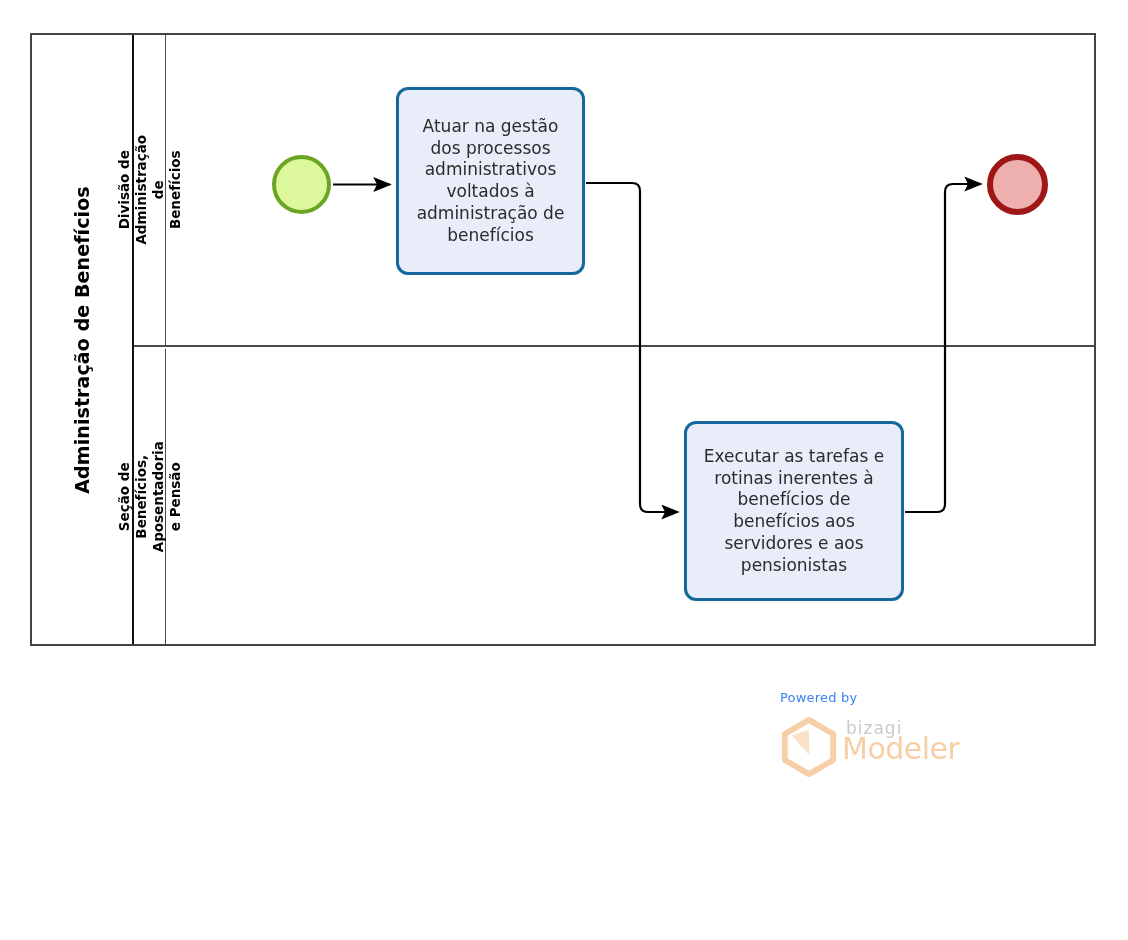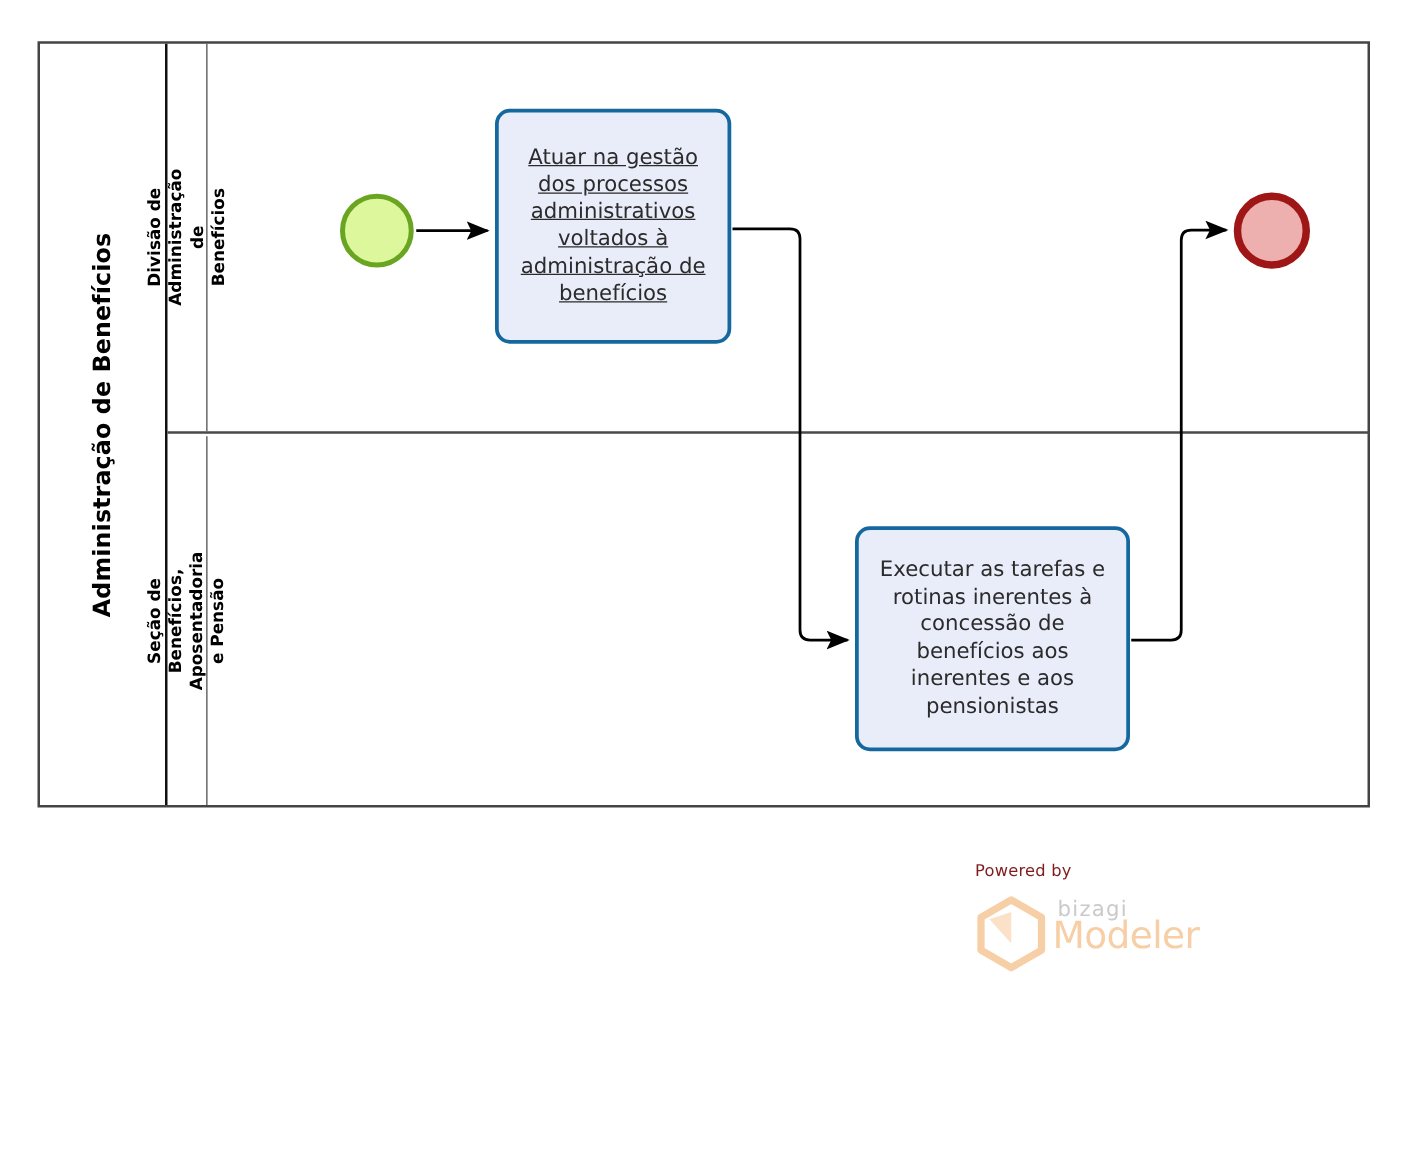--- a/index.html
+++ b/index.html
@@ -126,21 +126,21 @@
     border-radius: 12px;
     display: flex;
     align-items: center;
     justify-content: center;
     text-align: center;
     color: #2b2b2b;
     font-size: 17px;
     line-height: 1.28;
     padding: 6px 8px;
   }
-  .task-1 { left: 396px; top: 87px;  width: 189px; height: 188px; text-decoration: underline; }
+  .task-1 { left: 396px; top: 87px;  width: 189px; height: 188px; }
   .task-2 { left: 684px; top: 421px; width: 220px; height: 180px; }
 
   
   #flows {
     position: absolute;
     left: 0;
     top: 0;
     width: 1128px;
     height: 940px;
     pointer-events: none;
@@ -152,21 +152,21 @@
     left: 778px;
     top: 690px;
     width: 250px;
     height: 100px;
   }
   .wm-powered {
     position: absolute;
     left: 2px;
     top: 0px;
     font-size: 13px;
-    color: #7f1d1d;
+    color: #3b82f6;
     letter-spacing: 0.2px;
     text-align: center;
   }
   .wm-logo {
     position: absolute;
     left: 0px;
     top: 26px;
     width: 62px;
     height: 62px;
   }
@@ -231,21 +231,21 @@
   </svg>
 
   <div class="event event-start"></div>
   <div class="event event-end"></div>
 
   <div class="task task-1">
     <span>Atuar na gestão dos processos administrativos voltados à administração de benefícios</span>
   </div>
 
   <div class="task task-2">
-    <span>Executar as tarefas e rotinas inerentes à concessão de benefícios aos inerentes e aos pensionistas</span>
+    <span>Executar as tarefas e rotinas inerentes à benefícios de benefícios aos servidores e aos pensionistas</span>
   </div>
 
   <div class="watermark">
     <div class="wm-powered">Powered by</div>
 
     <svg class="wm-logo" viewBox="0 0 64 64" xmlns="http://www.w3.org/2000/svg">
       <polygon points="32,4 57,18.5 57,45.5 32,60 7,45.5 7,18.5" fill="none" stroke="#f7cfa6" stroke-width="6" stroke-linejoin="round"></polygon>
       <polygon points="14,20 32,14 32,40" fill="#fae1c8"></polygon>
     </svg>
 

